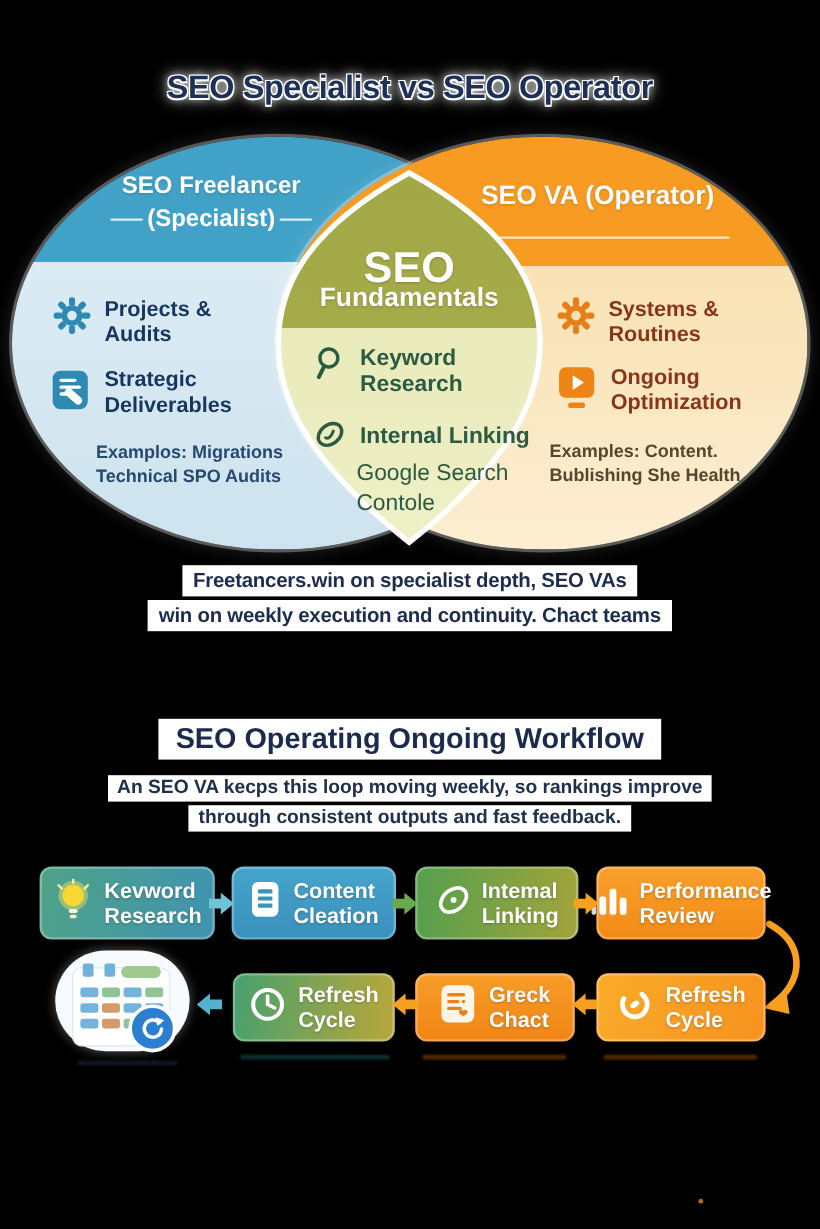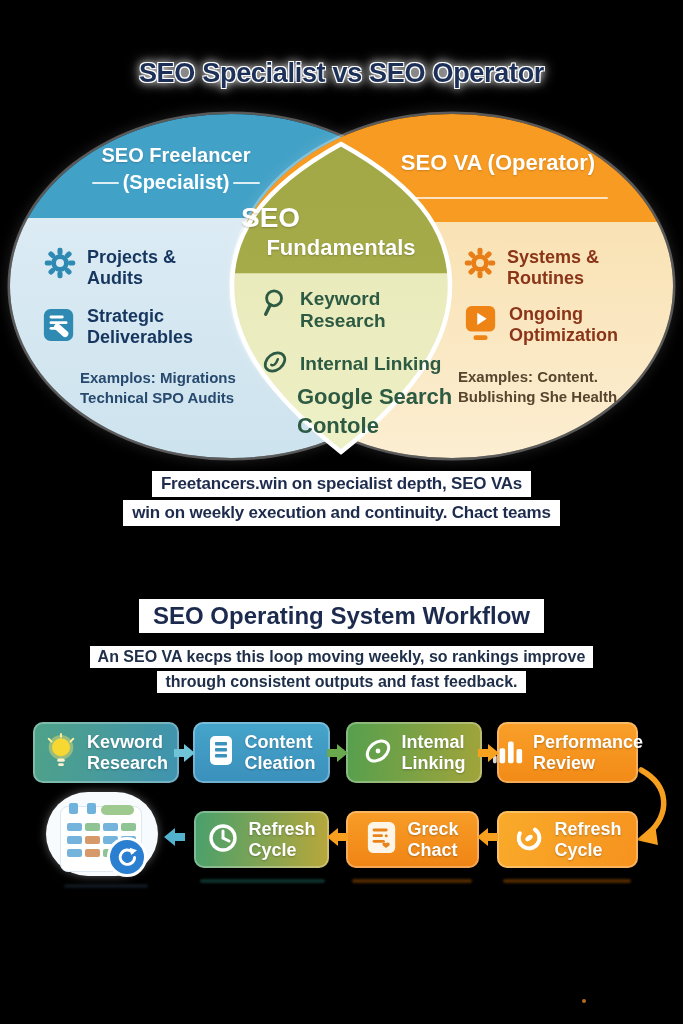--- a/index.html
+++ b/index.html
@@ -34,34 +34,34 @@
 
   
   .lh{position:absolute;left:40px;top:144px;width:272px;text-align:center;color:#fff;}
   .lh-t{font-size:20px;font-weight:bold;text-shadow:0 1px 2px rgba(0,0,0,.18);}
   .lh-s{margin-top:4px;font-size:20px;font-weight:600;display:flex;align-items:center;justify-content:center;gap:4px;}
   .dash{display:inline-block;width:27px;height:2px;background:rgba(255,255,255,.82);border-radius:1px;}
   .rh{position:absolute;left:362px;top:150px;width:272px;text-align:center;color:#fff;
       font-size:22px;font-weight:bold;text-shadow:0 1px 2px rgba(0,0,0,.18);}
   .rh-line{position:absolute;left:412px;top:197px;width:196px;height:2px;background:rgba(255,255,255,.72);border-radius:1px;}
 
-  .ch-t{position:absolute;left:241px;top:202px;width:200px;color:#fff;
-        font-size:28px;font-weight:bold;text-shadow:0 1px 2px rgba(0,0,0,.22);}
+  .ch-t{position:absolute;left:241px;top:202px;width:200px;text-align:center;color:#fff;
+        font-size:36px;font-weight:bold;text-shadow:0 1px 2px rgba(0,0,0,.22);}
   .ch-s{position:absolute;left:241px;top:235px;width:200px;text-align:center;color:#fff;
         font-size:22px;font-weight:bold;text-shadow:0 1px 2px rgba(0,0,0,.22);}
 
   
   .item{position:absolute;display:flex;align-items:flex-start;gap:11px;}
   .item .lbl{font-size:18px;font-weight:bold;line-height:1.16;}
   .left-text{color:#16365f;}
   .right-text{color:#8a3418;}
   .examples{position:absolute;font-size:15px;font-weight:600;line-height:1.35;}
   .ex-left{left:80px;top:368px;color:#27496e;}
   .ex-right{left:458px;top:367px;color:#57452e;}
-  .c-note{position:absolute;left:297px;top:383px;font-size:22px;font-weight:700;line-height:1.3;color:#2d5a43;}
+  .c-note{position:absolute;left:297px;top:383px;font-size:19px;font-weight:400;line-height:1.3;color:#2d5a43;}
   .c-item .lbl{font-size:19px;font-weight:700;color:#2d5a43;}
 
   
   .sumwrap{position:absolute;left:0;top:469px;width:683px;text-align:center;}
   .hl{display:inline-block;background:#fff;color:#1d2b4d;font-size:17px;font-weight:700;
       letter-spacing:-0.2px;padding:3px 9px;margin:1.5px 0;}
   .wf-titlewrap{position:absolute;left:0;top:599px;width:683px;text-align:center;}
   .wf-title{display:inline-block;background:#fff;color:#1c2a4e;font-size:24px;font-weight:bold;padding:3px 14px;}
   .wf-subwrap{position:absolute;left:0;top:644px;width:683px;text-align:center;}
   .hl2{display:inline-block;background:#fff;color:#20304a;font-size:16px;font-weight:700;padding:2px 8px;margin:1.5px 0;}
@@ -238,21 +238,21 @@
 
   <div class="examples ex-right pre">Examples: Content.
 Bublishing She Health</div>
 
   <div class="sumwrap">
     <div><span class="hl">Freetancers.win on specialist depth, SEO VAs</span></div>
     <div><span class="hl">win on weekly execution and continuity. Chact teams</span></div>
   </div>
 
   <div class="wf-titlewrap">
-    <span class="wf-title">SEO Operating System Workflow</span>
+    <span class="wf-title">SEO Operating Ongoing Workflow</span>
   </div>
   <div class="wf-subwrap">
     <div><span class="hl2">An SEO VA kecps this loop moving weekly, so rankings improve</span></div>
     <div><span class="hl2">through consistent outputs and fast feedback.</span></div>
   </div>
 
   <div class="wbox b1">
     <span>
       <svg width="34" height="36" viewBox="0 0 36 38">
         <circle cx="18" cy="15" r="13" fill="#f9e06a" opacity="0.45"></circle>

